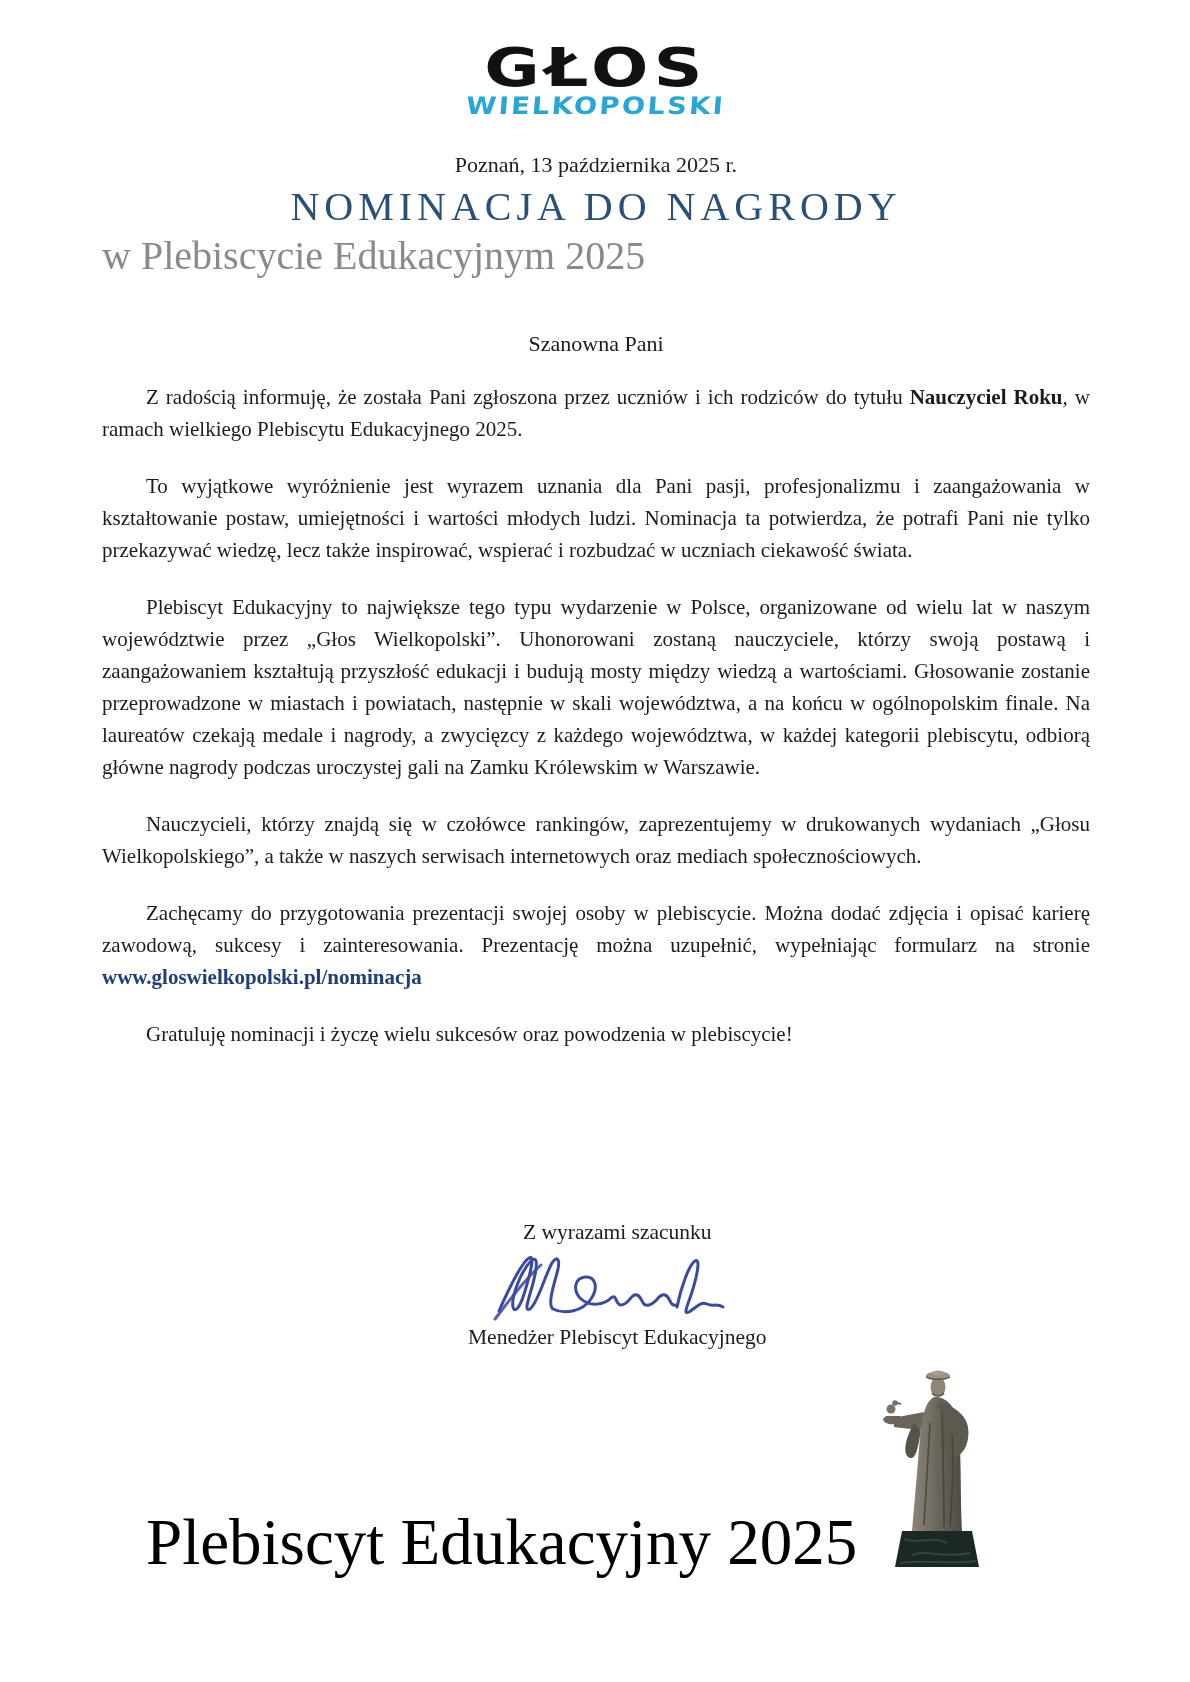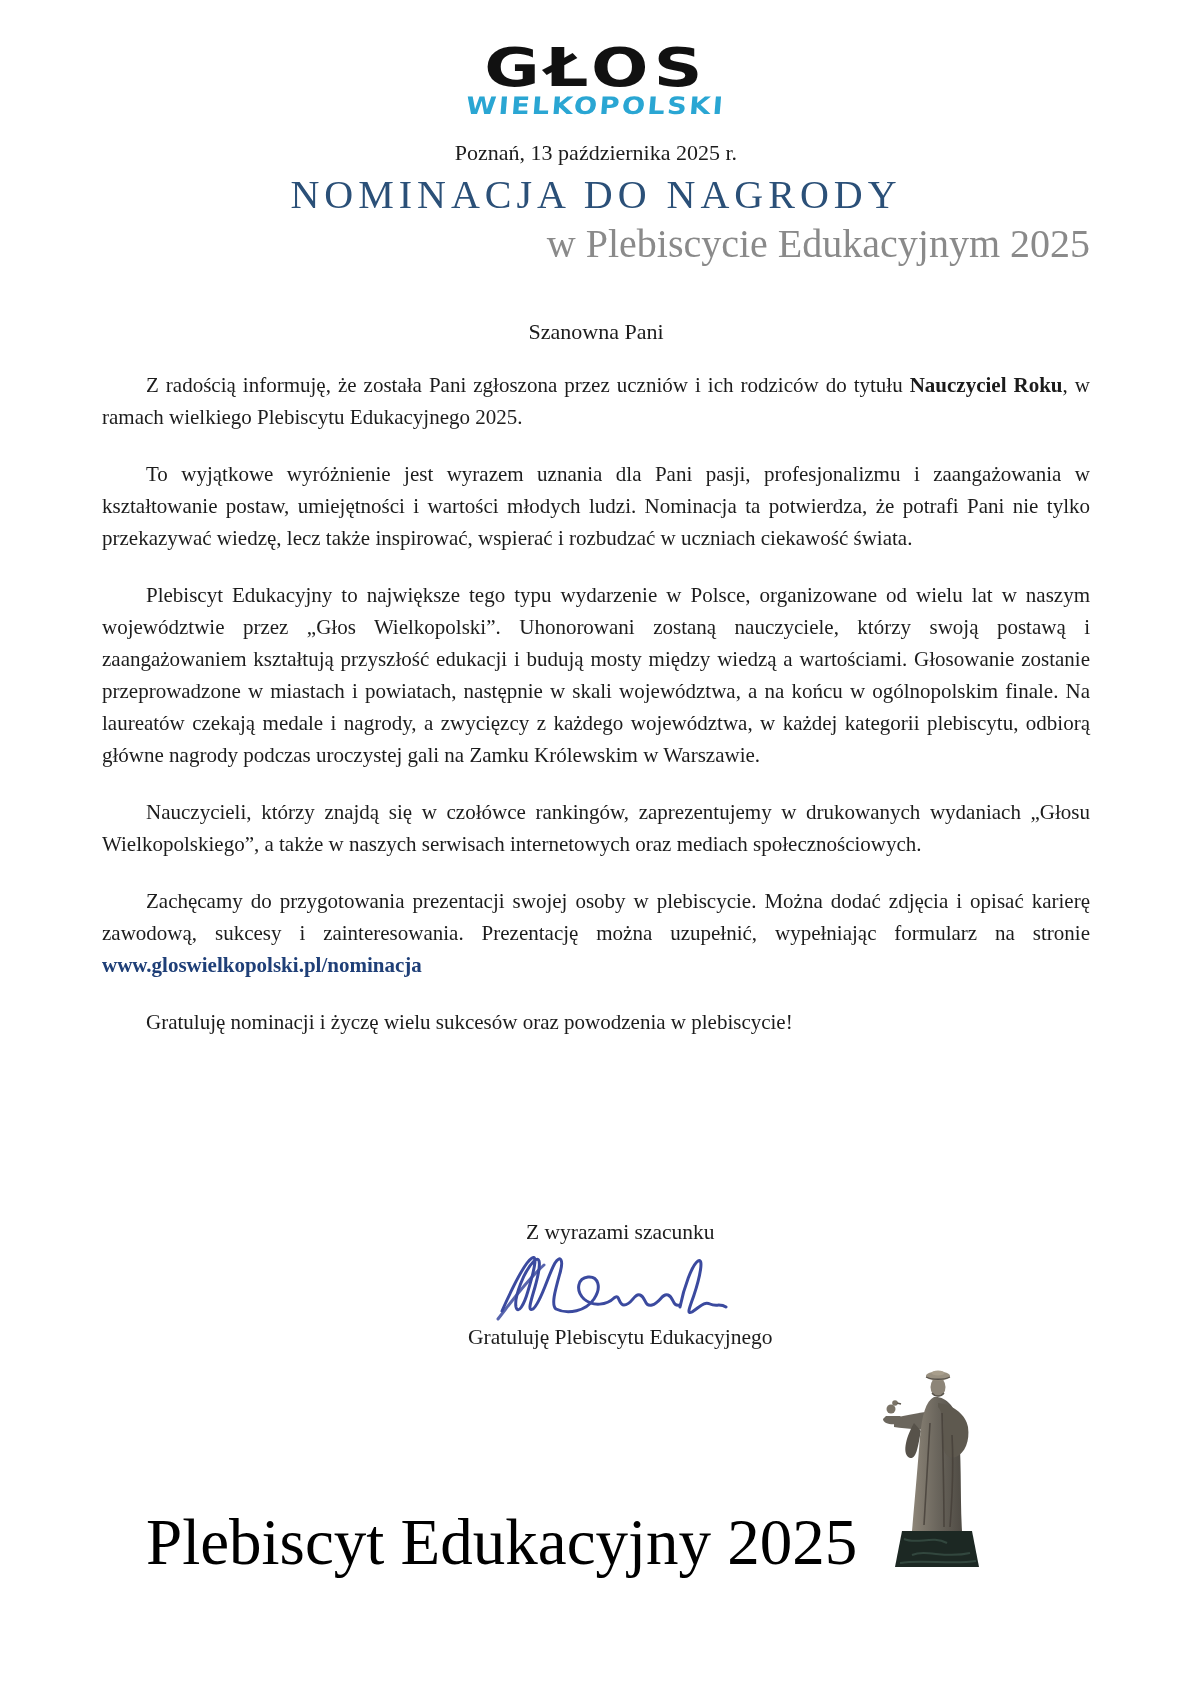--- a/index.html
+++ b/index.html
@@ -34,37 +34,37 @@
     display:inline-block;
     font-family:"DejaVu Sans", sans-serif;
     font-weight:900;
     font-size:24px;
     letter-spacing:2px;
     color:#2aa6d3;
     transform:scaleX(1.14) skewX(-4deg);
   }
 
   .dateline {
-    margin-top:20px;
+    margin-top:32px;
     text-align:center;
     font-size:22px;
   }
 
   .page-title {
     margin-top:6px;
     text-align:center;
     font-size:40px;
     line-height:1.15;
     letter-spacing:5px;
     color:#2b5078;
     font-weight:400;
   }
   .page-subtitle {
     margin-top:2px;
-    text-align:right;
+    text-align:left;
     font-size:40px;
     color:#8a8a8a;
     font-weight:400;
   }
 
   .salutation { margin-top:50px; text-align:center; font-size:22px; line-height:30px; }
   .salutation .name { font-weight:bold; }
 
   .body-text { margin-top:22px; font-size:21px; line-height:32px; text-align:justify; }
   .body-text p { text-indent:44px; margin-bottom:25px; }
@@ -142,21 +142,21 @@
     <div>Z wyrazami szacunku</div>
     <div class="signature-wrap">
       <svg width="240" height="78" viewBox="0 0 240 78">
         <g fill="none" stroke="#3b4a9f" stroke-width="3" stroke-linecap="round" stroke-linejoin="round">
           <path d="M4,70 C18,52 32,32 50,16" opacity="0.85"></path>
           <path d="M8,62 C16,44 30,14 38,9 C44,5 40,22 34,42 C30,56 24,66 22,58 C20,48 30,22 40,12 C48,5 46,20 41,38 C37,52 33,63 39,60 C47,54 54,26 61,14 C66,6 70,10 66,24 C61,42 57,56 62,60 C74,66 92,62 100,50 C108,38 104,27 94,28 C84,29 81,41 90,50 C99,58 113,56 120,49 C126,44 124,56 130,56 C138,56 140,44 146,46 C152,48 150,58 158,56 C166,54 168,44 174,46 C180,48 178,58 186,56"></path>
           <path d="M186,58 C190,38 198,16 204,12 C210,8 206,28 200,46 C196,58 192,66 198,63 C206,58 210,52 216,55 C222,58 226,54 232,58"></path>
         </g>
       </svg>
     </div>
-    <div>Gratuluję Plebiscytu Edukacyjnego</div>
+    <div>Menedżer Plebiscyt Edukacyjnego</div>
   </div>
 
   <div class="footer-banner">Plebiscyt Edukacyjny 2025</div>
 
   <div class="statuette">
     <svg width="132" height="210" viewBox="0 0 132 210">
       <defs>
         <linearGradient id="bronze" x1="0" y1="0" x2="1" y2="0">
           <stop offset="0" stop-color="#8d8578"></stop>
           <stop offset="0.5" stop-color="#6b665d"></stop>

